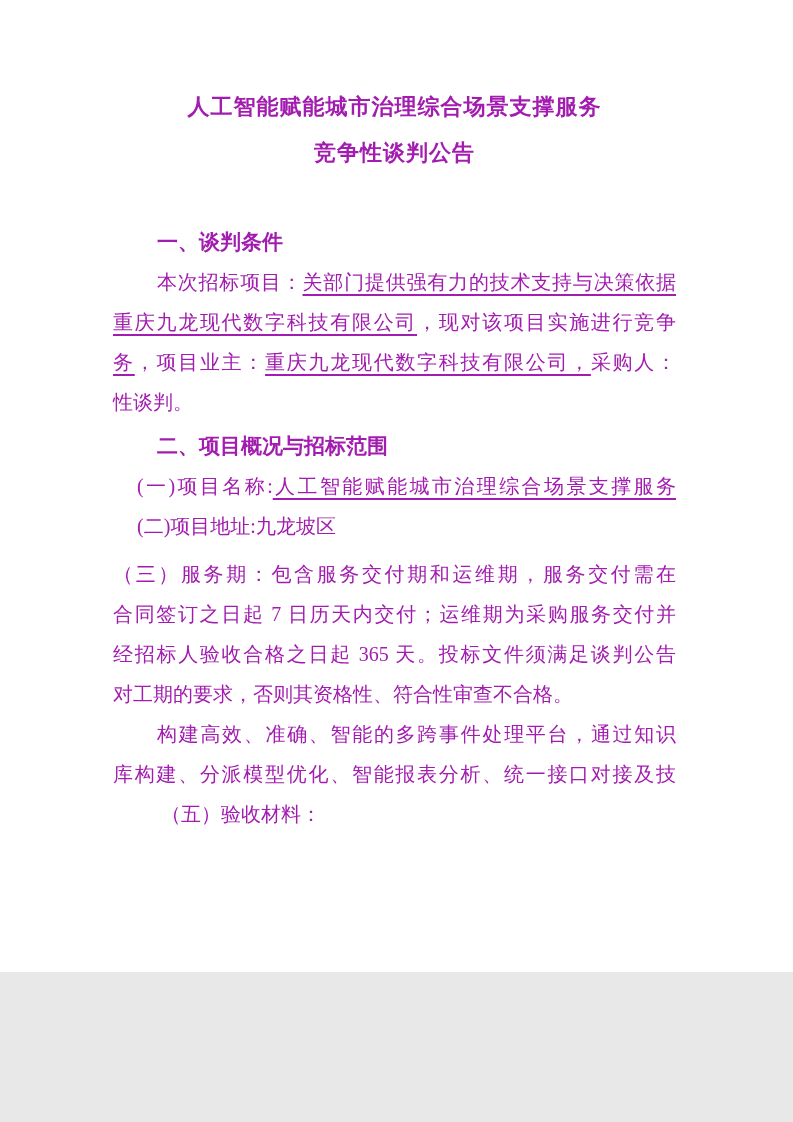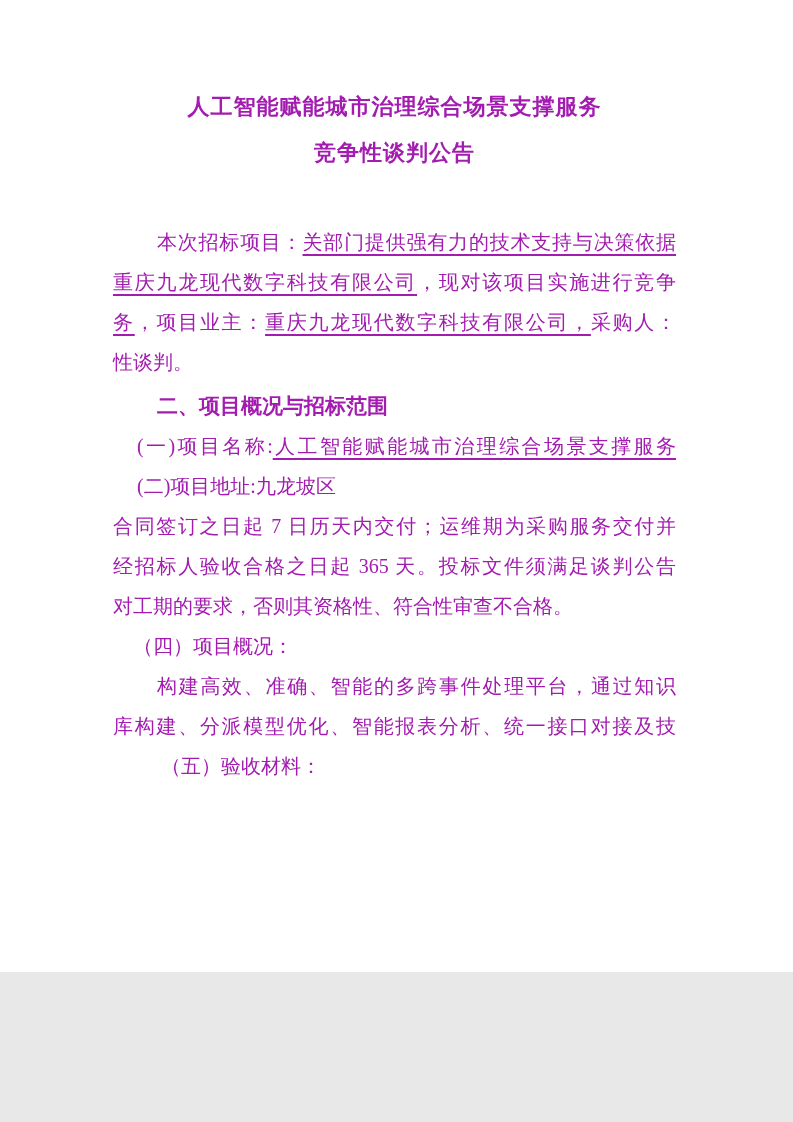--- a/index.html
+++ b/index.html
@@ -60,40 +60,41 @@
 <body>
 
 <div class="page">
   <div class="content">
 
     <div class="doc-title">
       <div>人工智能赋能城市治理综合场景支撑服务</div>
       <div>竞争性谈判公告</div>
     </div>
 
+    <div class="heading">一、谈判条件</div>
 
     <div class="bl fill ind44"><span>本次招标项目：</span><span class="u">关部门提供强有力的技术支持与决策依据</span></div>
 
     <div class="bl fill ind0"><span class="u">重庆九龙现代数字科技有限公司</span><span>，现对该项目实施进行竞争</span></div>
 
     <div class="bl fill ind0"><span class="u">务</span><span>，项目业主：</span><span class="u">重庆九龙现代数字科技有限公司，</span><span>采购人：</span></div>
 
     <div class="bl ind0">性谈判。</div>
 
     <div class="heading mt4">二、项目概况与招标范围</div>
 
     <div class="bl fill ind24"><span>(一)项目名称:</span><span class="u">人工智能赋能城市治理综合场景支撑服务</span></div>
 
     <div class="bl ind24">(二)项目地址:九龙坡区</div>
 
+    <div class="bl fill ind0 mt8">（三）服务期：包含服务交付期和运维期，服务交付需在</div>
     <div class="bl fill ind0">合同签订之日起 7 日历天内交付；运维期为采购服务交付并</div>
     <div class="bl fill ind0">经招标人验收合格之日起 365 天。投标文件须满足谈判公告</div>
     <div class="bl ind0">对工期的要求，否则其资格性、符合性审查不合格。</div>
 
-    <div class="bl ind20">（四）项目概况：</div>
 
     <div class="bl fill ind44">构建高效、准确、智能的多跨事件处理平台，通过知识</div>
     <div class="bl fill ind0">库构建、分派模型优化、智能报表分析、统一接口对接及技</div>
 
     <div class="bl ind48">（五）验收材料：</div>
 
   </div>
 </div>
 
 </body></html>

